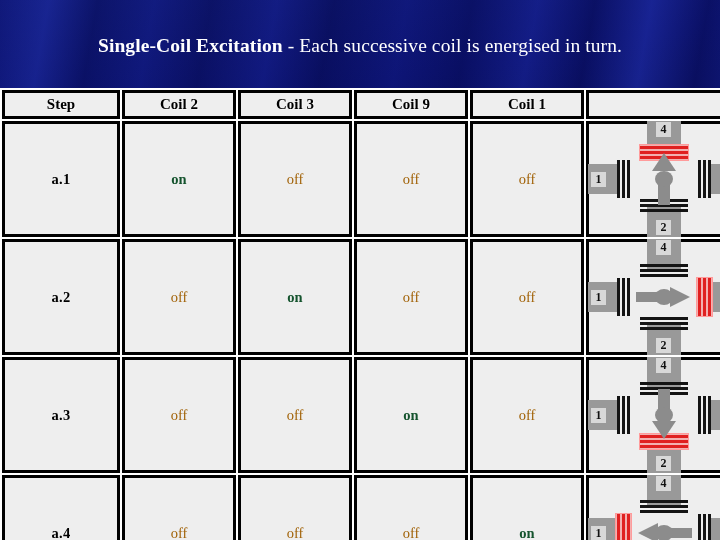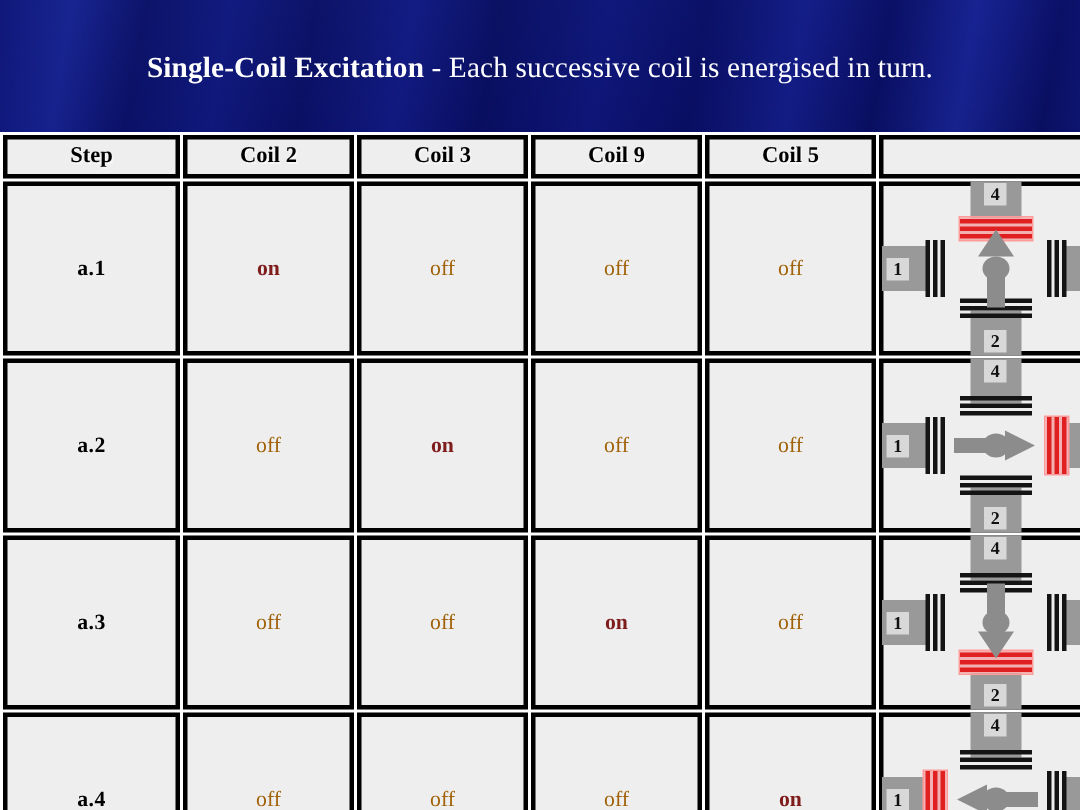--- a/index.html
+++ b/index.html
@@ -108,21 +108,21 @@
   th.h-blank  { background: #eeeeee; }
 
   tbody td {
     height: 104px;
     font-size: 14.5px;
     font-weight: bold;
     color: #000000;
   }
   td.step-cell   { font-weight: bold; letter-spacing: 0.3px; }
   td.state-cell  { font-weight: bold; }
-  td.state-cell.on  { color: #7f1d1d; }
+  td.state-cell.on  { color: #14532d; }
   td.state-cell.off { color: #a16207; font-weight: normal; }
 
   td.diagram-cell {
     position: relative;
     overflow: visible;
     padding: 0;
   }
 
   
   .diagram {
@@ -276,21 +276,21 @@
         <col class="c-coil">
           <col class="c-coil">
           <col class="c-diag">
       </colgroup>
       <thead>
         <tr>
           <th class="h-step">Step</th>
           <th class="h-coil4">Coil 2</th>
           <th class="h-coil3">Coil 3</th>
           <th class="h-coil2">Coil 9</th>
-          <th class="h-coil1">Coil 5</th>
+          <th class="h-coil1">Coil 1</th>
           <th class="h-blank"></th>
         </tr>
       </thead>
       <tbody id="table-body">
           <tr>
             <td class="step-cell">a.1</td>
             <td class="state-cell on">on</td>
             <td class="state-cell off">off</td>
             <td class="state-cell off">off</td>
             <td class="state-cell off">off</td>

